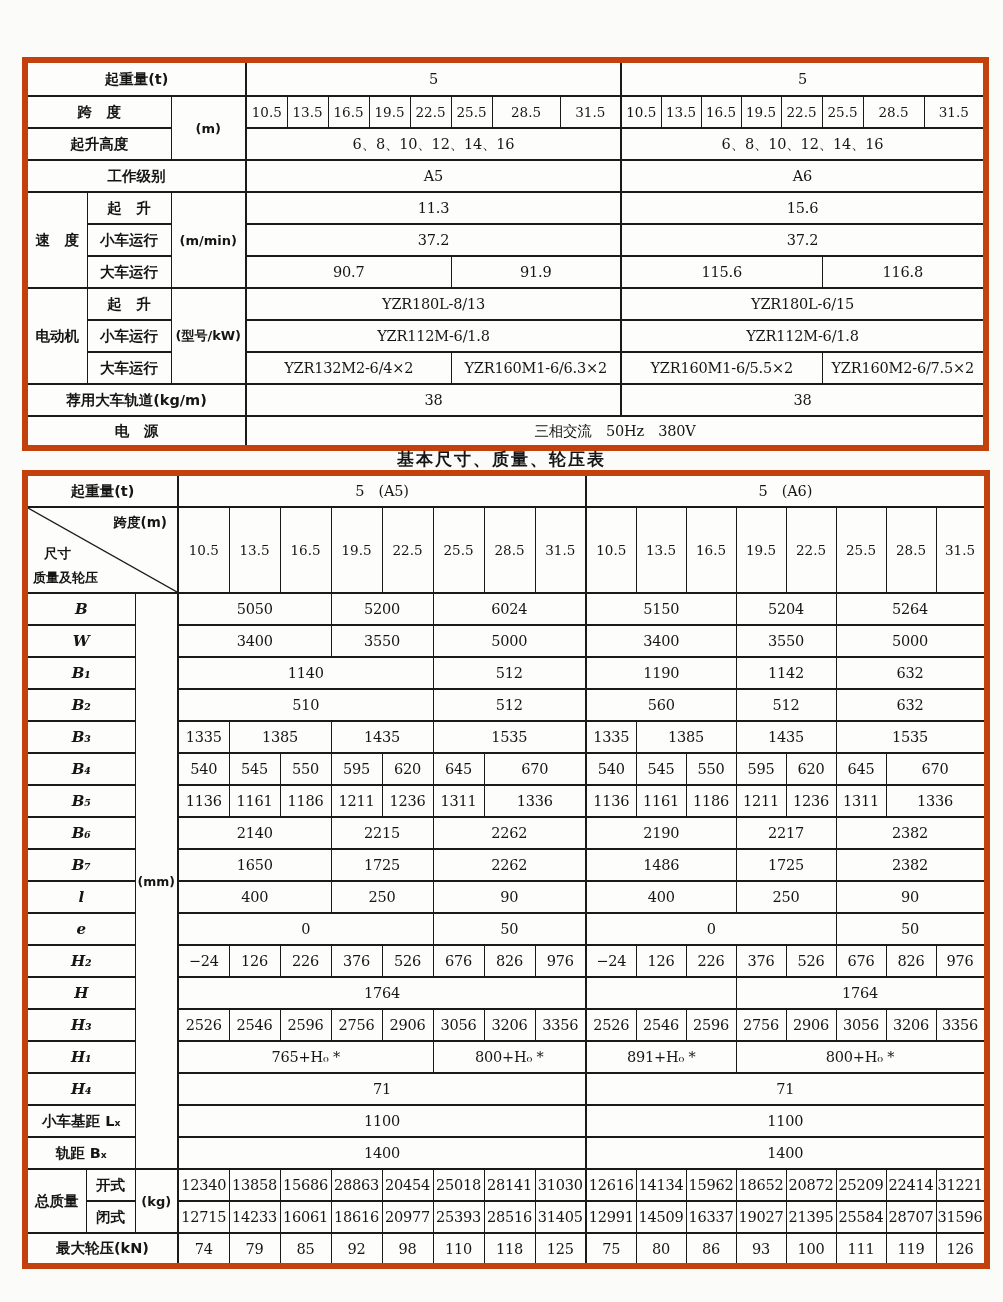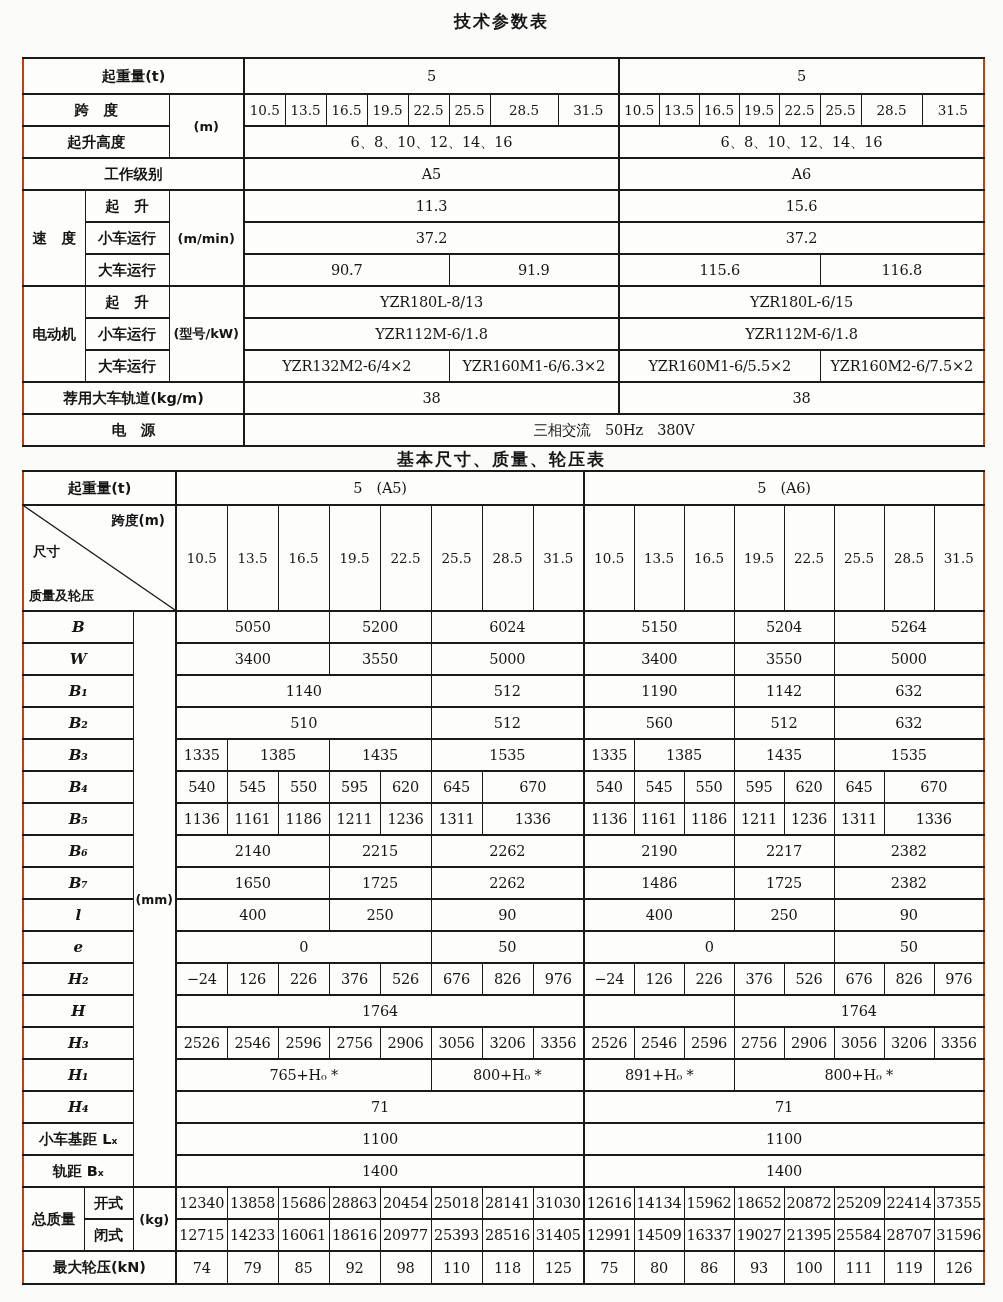--- a/index.html
+++ b/index.html
@@ -2,50 +2,47 @@
 <html><head>
 <meta charset="utf-8">
 <style>
   html,body{margin:0;padding:0;background:#e8e8e6;}
   #page{position:relative;width:1003px;height:1302px;background:#fbfbfa;color:#151515;overflow:hidden;}
   .title{position:absolute;left:0;width:100%;text-align:center;
          font-family:"DejaVu Sans","Liberation Sans",sans-serif;font-weight:700;font-size:17px;letter-spacing:2px;}
   #title1{top:10px;}
   #title2{top:448px;}
   table{border-collapse:collapse;background:#fdfdfc;table-layout:fixed;}
-  #t1,#t2{position:absolute;left:22px;border:2px solid #c2410c;}
+  #t1,#t2{position:absolute;left:22px;border:6px solid #c2410c;}
   #t1{top:57px;}
   #t2{top:470px;}
   td{border:1.4px solid #1a1a1a;border-top-width:2.1px;border-bottom-width:2.1px;
      text-align:center;vertical-align:middle;padding:0 1px;overflow:hidden;white-space:nowrap;}
   td.hl{border-left-width:2.6px;}
   .t1 tr{height:32px;}
   .t2 tr{height:32px;}
   .lab{font-family:"DejaVu Sans","Liberation Sans",sans-serif;font-weight:700;font-size:14.5px;}
   .labs{font-family:"DejaVu Sans","Liberation Sans",sans-serif;font-weight:700;font-size:13px;}
   .val{font-family:"DejaVu Serif","Liberation Serif",serif;font-size:14.5px;letter-spacing:-0.2px;}
   .hdr{font-family:"DejaVu Serif","Liberation Serif",serif;font-size:13.5px;}
   .sym{font-family:"DejaVu Serif","Liberation Serif",serif;font-style:italic;font-weight:700;font-size:15px;}
   .mm{font-family:"DejaVu Sans","Liberation Sans",sans-serif;font-weight:700;font-size:12.5px;}
   .diag{position:relative;padding:0;}
   .diag svg{position:absolute;left:0;top:0;width:100%;height:100%;}
   .diag span{position:absolute;font-family:"DejaVu Sans","Liberation Sans",sans-serif;font-weight:700;font-size:13.5px;}
   .diag .dtop{top:6px;right:10px;}
-  .diag .dmid{left:9px;top:37px;}
+  .diag .dmid{left:16px;top:37px;}
   .diag .dbot{left:5px;bottom:5px;font-size:13px;}
   #footnote{position:absolute;left:30px;top:1272px;
             font-family:"DejaVu Sans","Liberation Sans",sans-serif;font-weight:700;font-size:14.5px;}
 </style>
 </head>
 <body>
 
 <div id="page">
-  <div id="title1" class="title">
-    <span>技术参数表</span>
-  </div>
 
   <table id="t1" class="t1">
     <colgroup>
       <col style="width:62px">
         <col style="width:84px">
         <col style="width:75px">
       <col style="width:41px">
         <col style="width:41px">
         <col style="width:41px">
         <col style="width:41px">
@@ -173,21 +170,21 @@
         <col style="width:50px">
         <col style="width:50px">
         <col style="width:50px">
     </colgroup>
     <tbody id="t2body">
         <tr style="height: 34px;">
           <td colspan="3" class="lab">起重量(t)</td>
           <td colspan="8" class="val hl">5　(A5)</td>
           <td colspan="8" class="val hl">5　(A6)</td>
         </tr>
-        <tr style="height: 106px;">
+        <tr style="height: 86px;">
           <td colspan="3" class="diag">
             <svg viewBox="0 0 100 100" preserveAspectRatio="none">
               <line x1="0" y1="0" x2="100" y2="100" stroke="#1a1a1a" stroke-width="1.3" vector-effect="non-scaling-stroke"></line>
             </svg>
             <span class="dtop">跨度(m)</span>
             <span class="dmid">尺寸</span>
             <span class="dbot">质量及轮压</span>
           </td>
           <td class="hdr hl">10.5</td>
           <td class="hdr">13.5</td>
@@ -398,21 +395,21 @@
           <td class="val">25018</td>
           <td class="val">28141</td>
           <td class="val">31030</td>
           <td class="val hl">12616</td>
           <td class="val">14134</td>
           <td class="val">15962</td>
           <td class="val">18652</td>
           <td class="val">20872</td>
           <td class="val">25209</td>
           <td class="val">22414</td>
-          <td class="val">37355</td>
+          <td class="val">31221</td>
         </tr>
         <tr>
           <td class="lab">闭式</td>
           <td class="val hl">12715</td>
           <td class="val">14233</td>
           <td class="val">16061</td>
           <td class="val">18616</td>
           <td class="val">20977</td>
           <td class="val">25393</td>
           <td class="val">28516</td>

